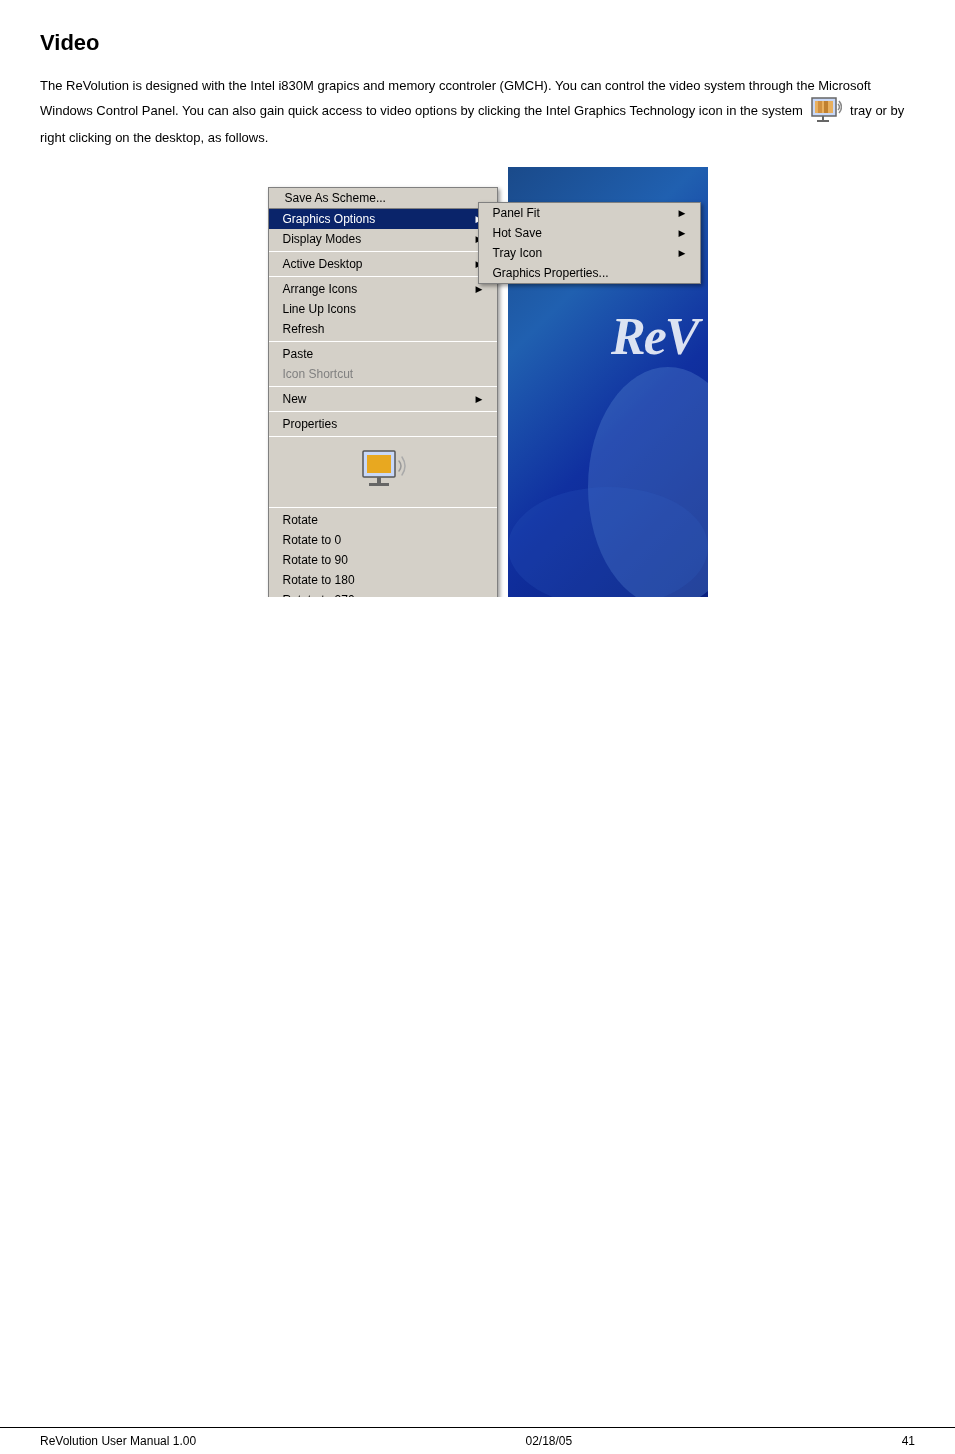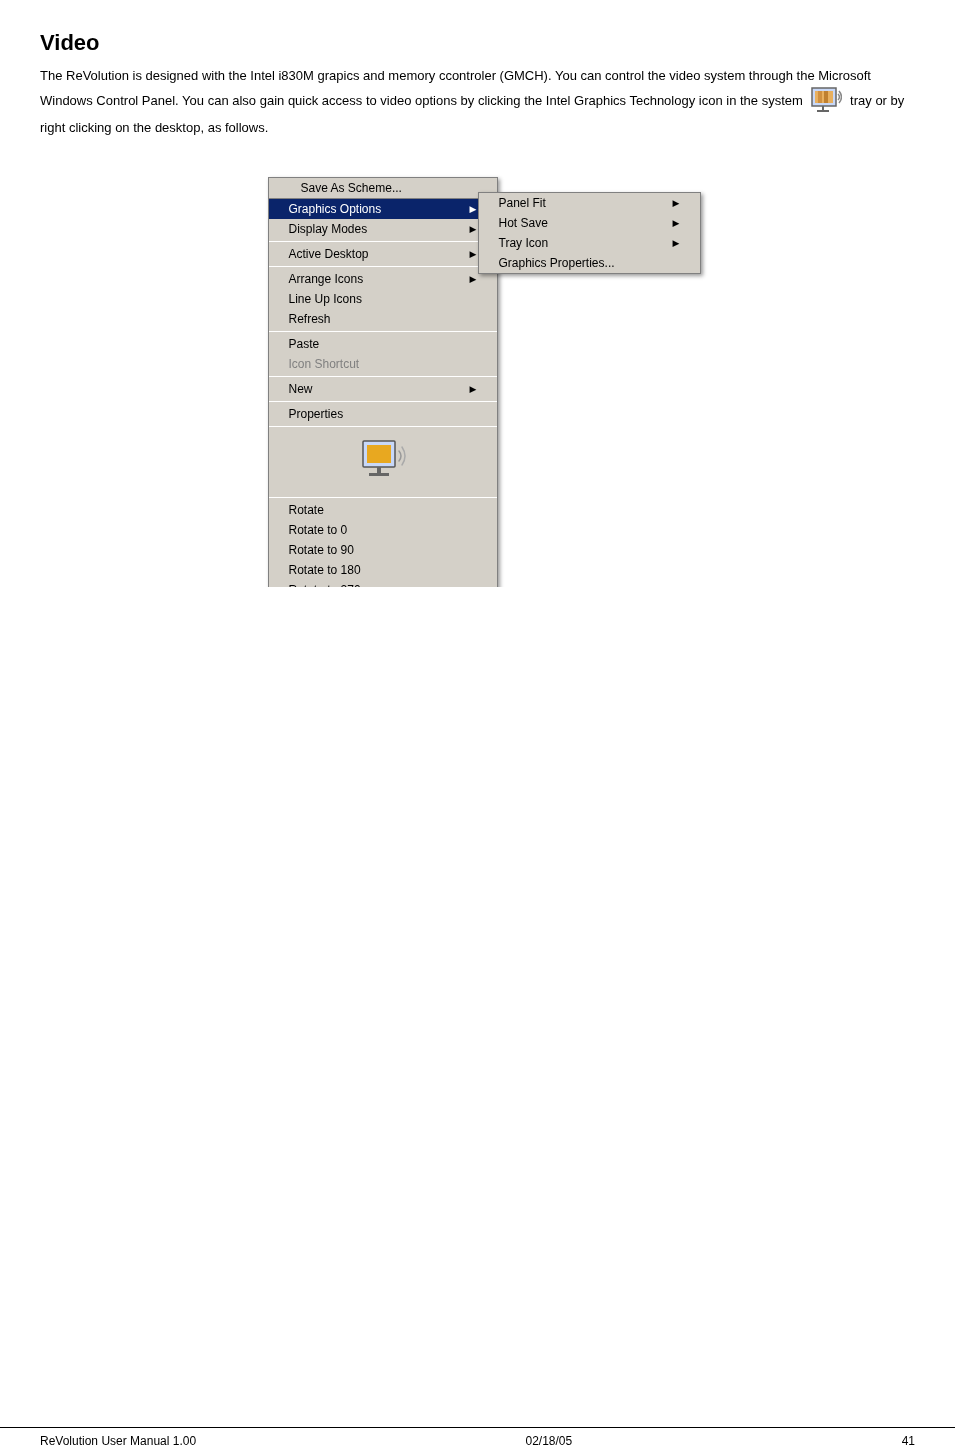--- a/index.html
+++ b/index.html
@@ -9,21 +9,21 @@
       color: #000;
       background: #fff;
       width: 955px;
       min-height: 1454px;
       padding: 30px 40px 30px 40px;
     }
 
     h1 {
       font-size: 22px;
       font-weight: bold;
-      margin-bottom: 10px;
+      margin-bottom: 20px;
     }
 
     .intro-text {
       font-size: 13px;
       line-height: 1.5;
       margin-bottom: 20px;
     }
 
     .inline-icon {
       display: inline-block;
@@ -77,21 +77,21 @@
       top: 20px;
       width: 230px;
       background: #d4d0c8;
       border: 1px solid #808080;
       box-shadow: 2px 2px 4px rgba(0,0,0,0.4);
       font-size: 12px;
       font-family: 'Tahoma', Arial, sans-serif;
     }
 
     .menu-item {
-      padding: 3px 20px;
+      padding: 3px 14px;
       cursor: default;
       display: flex;
       align-items: center;
       justify-content: space-between;
       white-space: nowrap;
     }
 
     .menu-item.highlighted {
       background: #0a246a;
       color: #fff;
@@ -143,21 +143,21 @@
       right: 0;
       border-top: 1px solid #000;
       padding: 6px 40px;
       font-size: 12px;
       display: flex;
       justify-content: space-between;
       background: #fff;
     }
 
     .save-as-item {
-      padding: 3px 32px;
+      padding: 3px 16px;
       border-bottom: 1px solid #808080;
     }
   </style>
 </head>
 <body>
 
 <h1>Video</h1>
 
 <p class="intro-text">
   <span>The ReVolution is designed with the Intel i830M grapics and memory ccontroler (GMCH). You can control the video system through the Microsoft Windows Control Panel. You can also gain quick access to video options by clicking the Intel Graphics Technology icon in the system</span>
@@ -173,20 +173,28 @@
       <path d="M28 8 Q31 11 28 14" fill="none" stroke="#888" stroke-width="1.5"></path>
       <path d="M29 5 Q34 11 29 17" fill="none" stroke="#888" stroke-width="1.5"></path>
     </svg>
   </span>
   <span>tray or by right clicking on the desktop, as follows.</span>
 </p>
 
 <div class="screenshot-container">
   <div class="screenshot">
 
+    <div class="bg-right">
+      <div class="revo-text">ReV</div>
+
+      <svg style="position:absolute;bottom:0;left:0;width:100%;height:100%;" viewBox="0 0 200 430" xmlns="http://www.w3.org/2000/svg">
+        <ellipse cx="160" cy="320" rx="80" ry="120" fill="rgba(100,150,220,0.3)"></ellipse>
+        <ellipse cx="100" cy="380" rx="100" ry="60" fill="rgba(50,100,200,0.2)"></ellipse>
+      </svg>
+    </div>
 
     <div class="context-menu">
 
       <div class="menu-item save-as-item">
         <span>Save As Scheme...</span>
       </div>
 
       <div class="menu-item highlighted has-arrow">
         <span>Graphics Options</span>
       </div>

